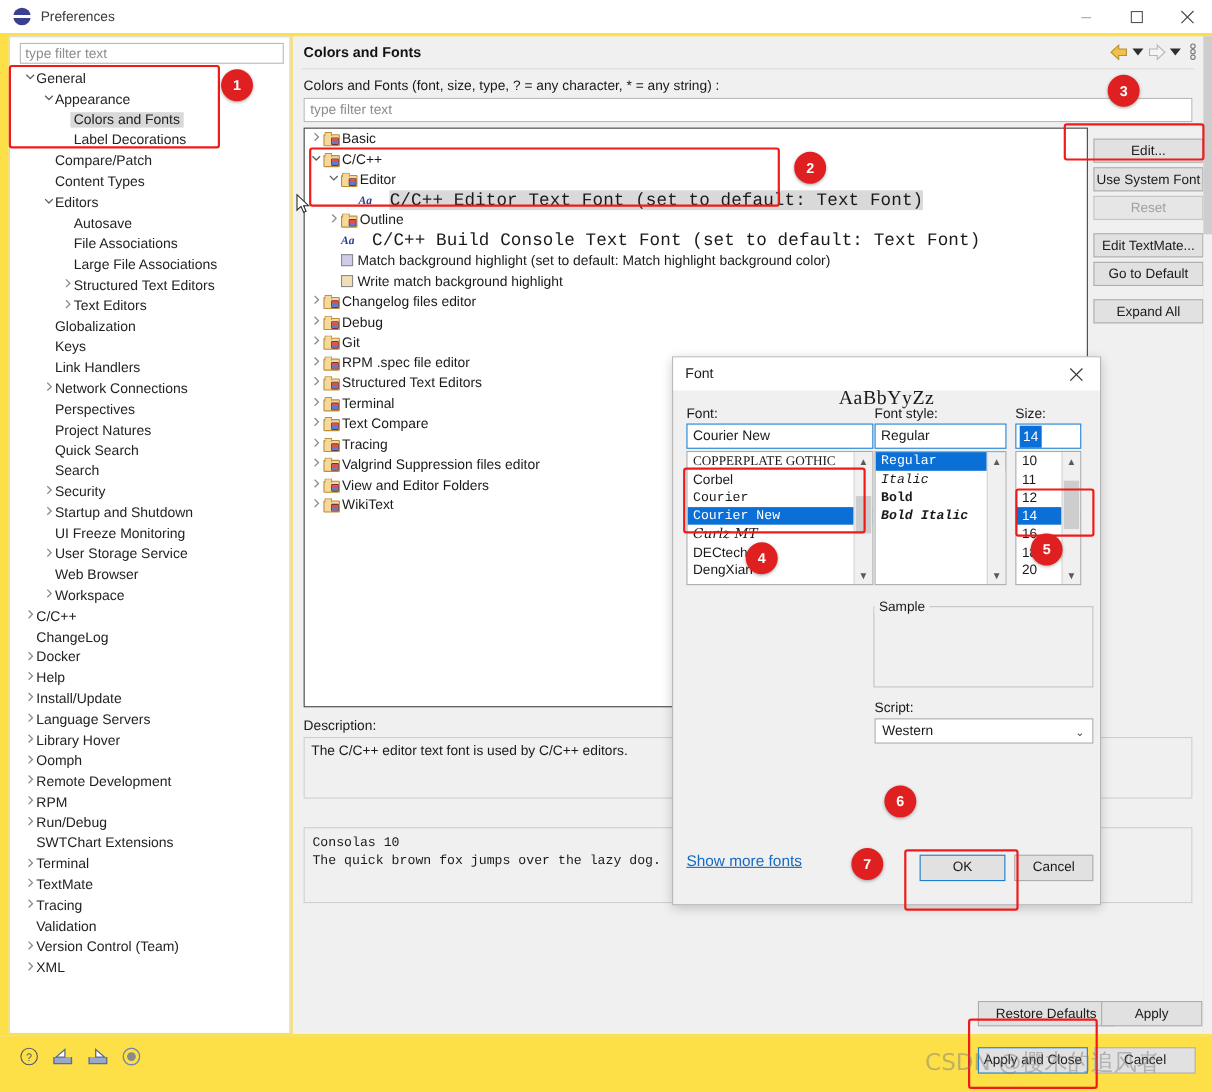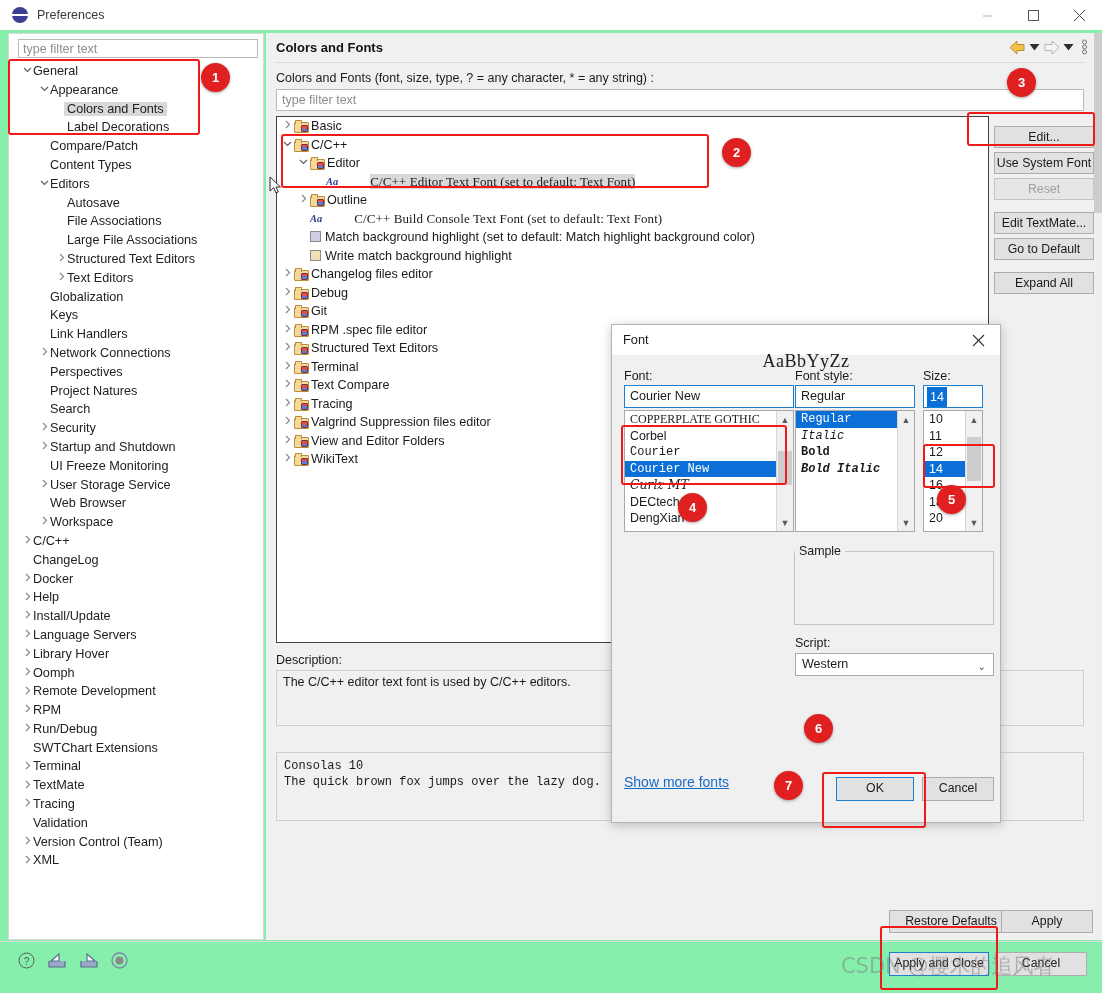--- a/index.html
+++ b/index.html
@@ -8,21 +8,21 @@
     width:1102px; height:993px;
     background:#ffffff;
     font-family:"Liberation Sans", sans-serif;
     font-size:12.5px;
     color:#1a1a1a;
     overflow:hidden;
     position:relative;
   }
 
   
-  #window { position:absolute; inset:0; background:#86efac; }
+  #window { position:absolute; inset:0; background:#fde047; }
 
   #titlebar {
     position:absolute; left:0; top:0; width:1102px; height:30px;
     background:#ffffff; display:flex; align-items:center;
   }
   #titlebar .app-icon {
     width:16px; height:16px; margin-left:12px; margin-right:9px;
     border-radius:50%;
     background:linear-gradient(#3b3f8f 0 42%, #ffffff 42% 58%, #3b3f8f 58% 100%);
   }
@@ -99,21 +99,21 @@
     position:absolute; right:0px; top:5px; width:7px; height:7px; z-index:2;
     background:
       linear-gradient(#e84c4c 0 50%, #4c7fe8 50% 100%);
     border:1px solid #7a3030; border-radius:1px;
   }
   .aaicon { display:inline-block; font-family:"Liberation Serif", serif;
             font-style:italic; font-weight:bold; font-size:10.5px;
             color:#2b3f8f; margin-right:16px; vertical-align:1px; }
   .sqicon { display:inline-block; width:11px; height:11px; vertical-align:-1px;
             margin-right:4px; border:1px solid #8b8b8b; }
-  .mono { font-family:Liberation Serif, serif; font-size:13px; letter-spacing:0.1px;margin-left:16px; }
+  .mono { font-family:Liberation Mono, monospace; font-size:16px; letter-spacing:0.1px; }
   .cfnode.sel .seltxt { background:#d9d9d9; }
 
   
   #btncol { position:absolute; left:728px; top:93px; width:100px; }
   .pbtn {
     display:block; width:100px; height:22px; margin-bottom:4px;
     background:#e1e1e1; border:1px solid #adadad; color:#1a1a1a;
     font-size:12.3px; font-family:"Liberation Sans", sans-serif;
     text-align:center; line-height:20px;
   }
@@ -260,20 +260,21 @@
               <path d="M3 1 L6.5 4.5 L3 8" fill="none" stroke="#8a8a8a" stroke-width="1.2"></path>
             </svg></span><span class="tlabel">Text Editors</span></div>
         <div class="tnode"><span style="display:inline-block;width:29px"></span><span class="tw"></span><span class="tlabel">Globalization</span></div>
         <div class="tnode"><span style="display:inline-block;width:29px"></span><span class="tw"></span><span class="tlabel">Keys</span></div>
         <div class="tnode"><span style="display:inline-block;width:29px"></span><span class="tw"></span><span class="tlabel">Link Handlers</span></div>
         <div class="tnode"><span style="display:inline-block;width:29px"></span><span class="tw"><svg width="9" height="9" viewBox="0 0 9 9">
               <path d="M3 1 L6.5 4.5 L3 8" fill="none" stroke="#8a8a8a" stroke-width="1.2"></path>
             </svg></span><span class="tlabel">Network Connections</span></div>
         <div class="tnode"><span style="display:inline-block;width:29px"></span><span class="tw"></span><span class="tlabel">Perspectives</span></div>
         <div class="tnode"><span style="display:inline-block;width:29px"></span><span class="tw"></span><span class="tlabel">Project Natures</span></div>
+        <div class="tnode"><span style="display:inline-block;width:29px"></span><span class="tw"></span><span class="tlabel">Quick Search</span></div>
         <div class="tnode"><span style="display:inline-block;width:29px"></span><span class="tw"></span><span class="tlabel">Search</span></div>
         <div class="tnode"><span style="display:inline-block;width:29px"></span><span class="tw"><svg width="9" height="9" viewBox="0 0 9 9">
               <path d="M3 1 L6.5 4.5 L3 8" fill="none" stroke="#8a8a8a" stroke-width="1.2"></path>
             </svg></span><span class="tlabel">Security</span></div>
         <div class="tnode"><span style="display:inline-block;width:29px"></span><span class="tw"><svg width="9" height="9" viewBox="0 0 9 9">
               <path d="M3 1 L6.5 4.5 L3 8" fill="none" stroke="#8a8a8a" stroke-width="1.2"></path>
             </svg></span><span class="tlabel">Startup and Shutdown</span></div>
         <div class="tnode"><span style="display:inline-block;width:29px"></span><span class="tw"></span><span class="tlabel">UI Freeze Monitoring</span></div>
         <div class="tnode"><span style="display:inline-block;width:29px"></span><span class="tw"><svg width="9" height="9" viewBox="0 0 9 9">
               <path d="M3 1 L6.5 4.5 L3 8" fill="none" stroke="#8a8a8a" stroke-width="1.2"></path>

